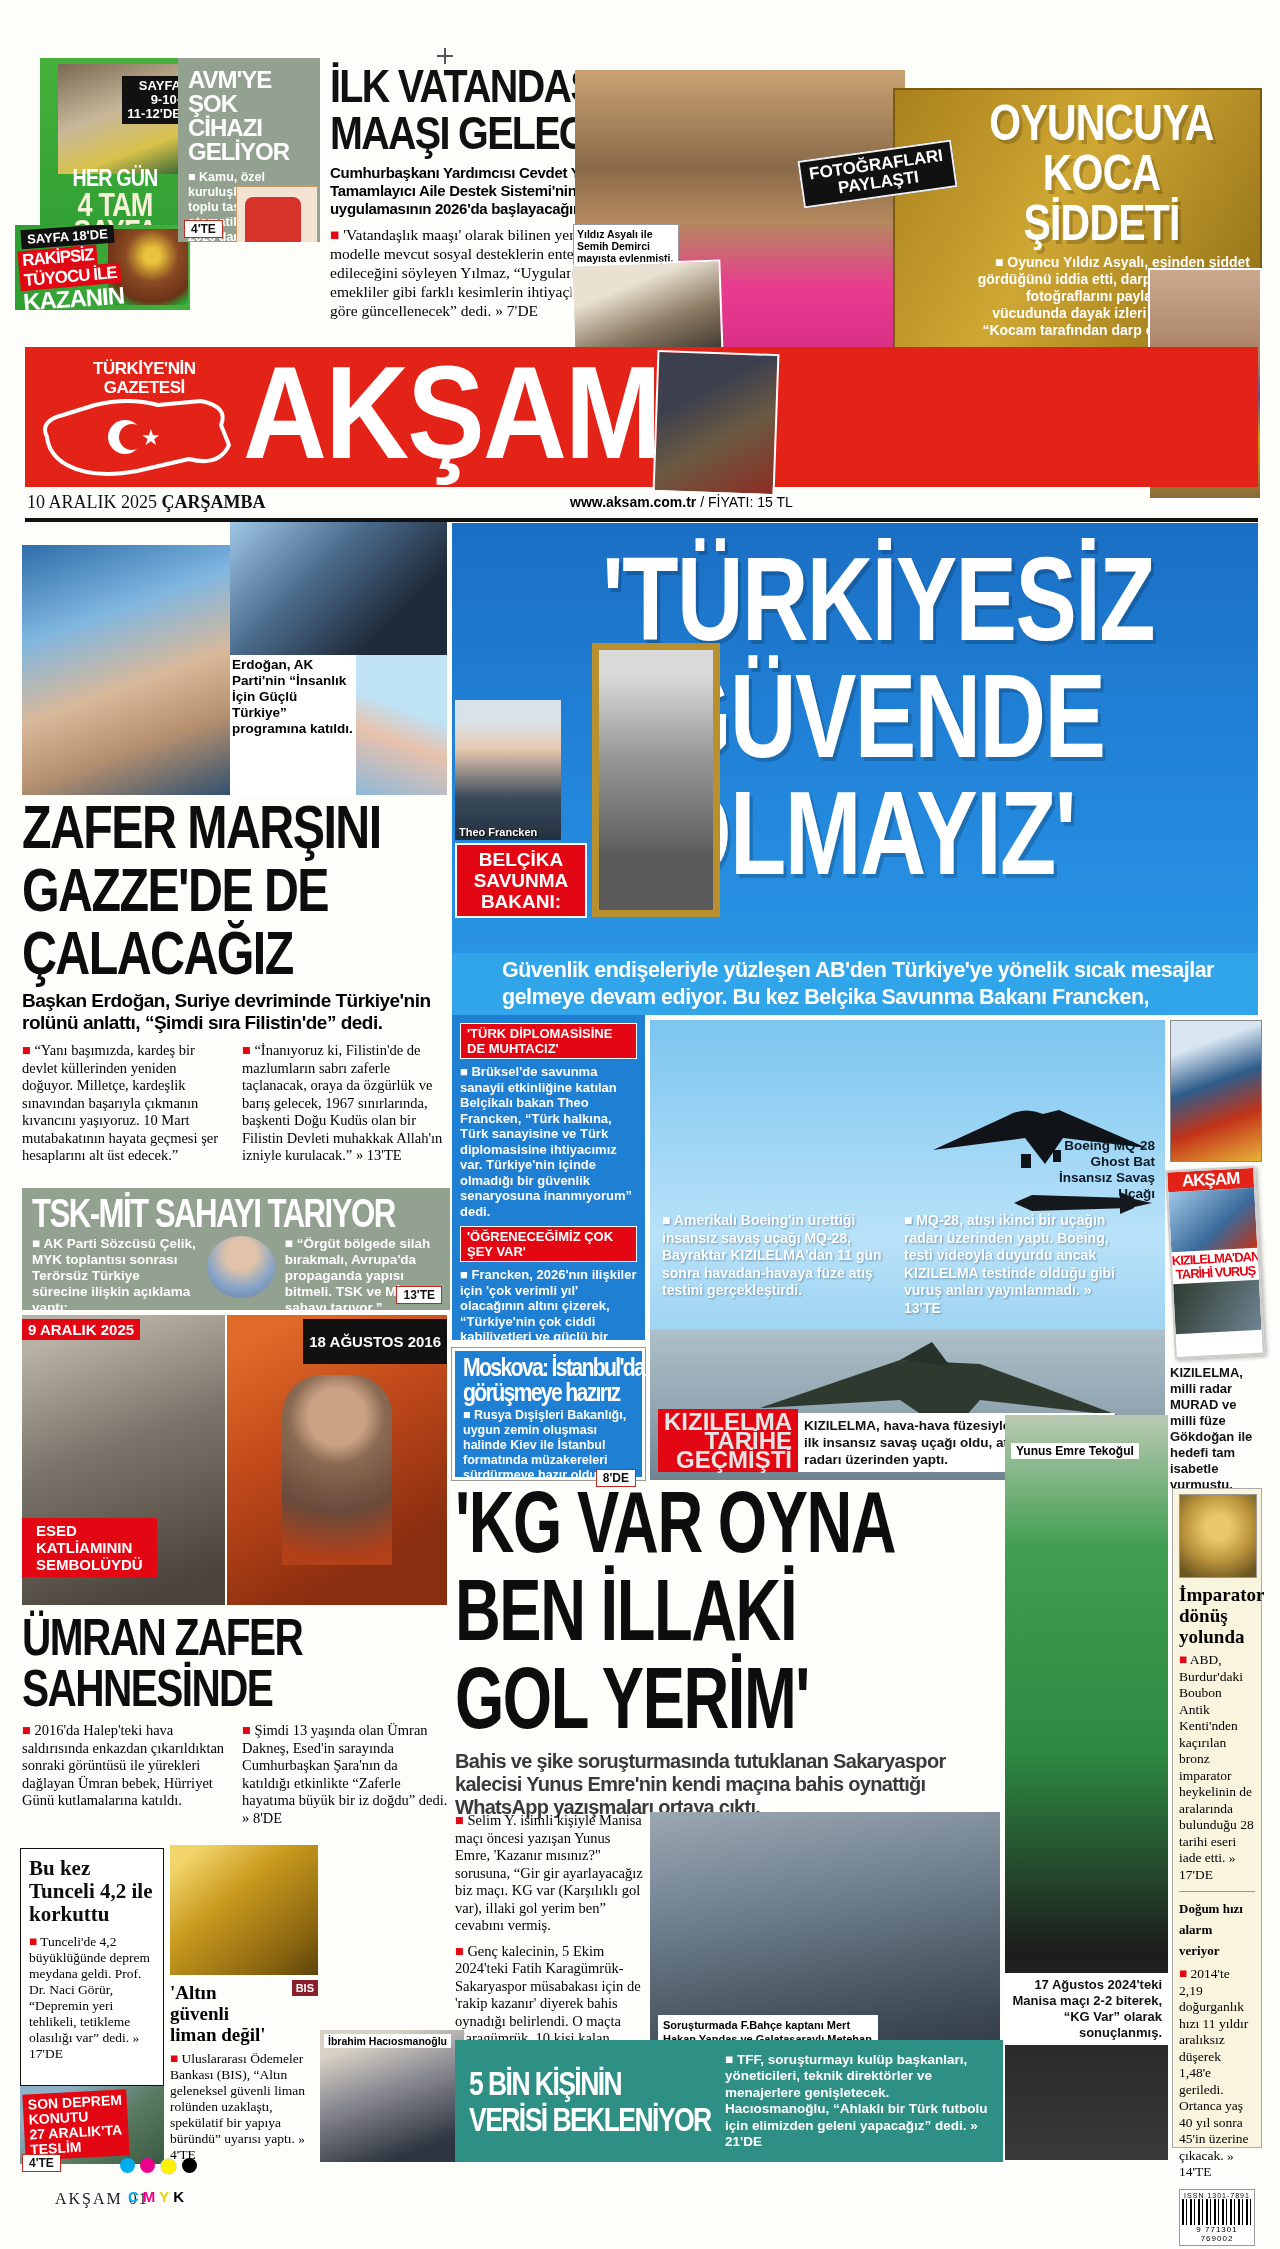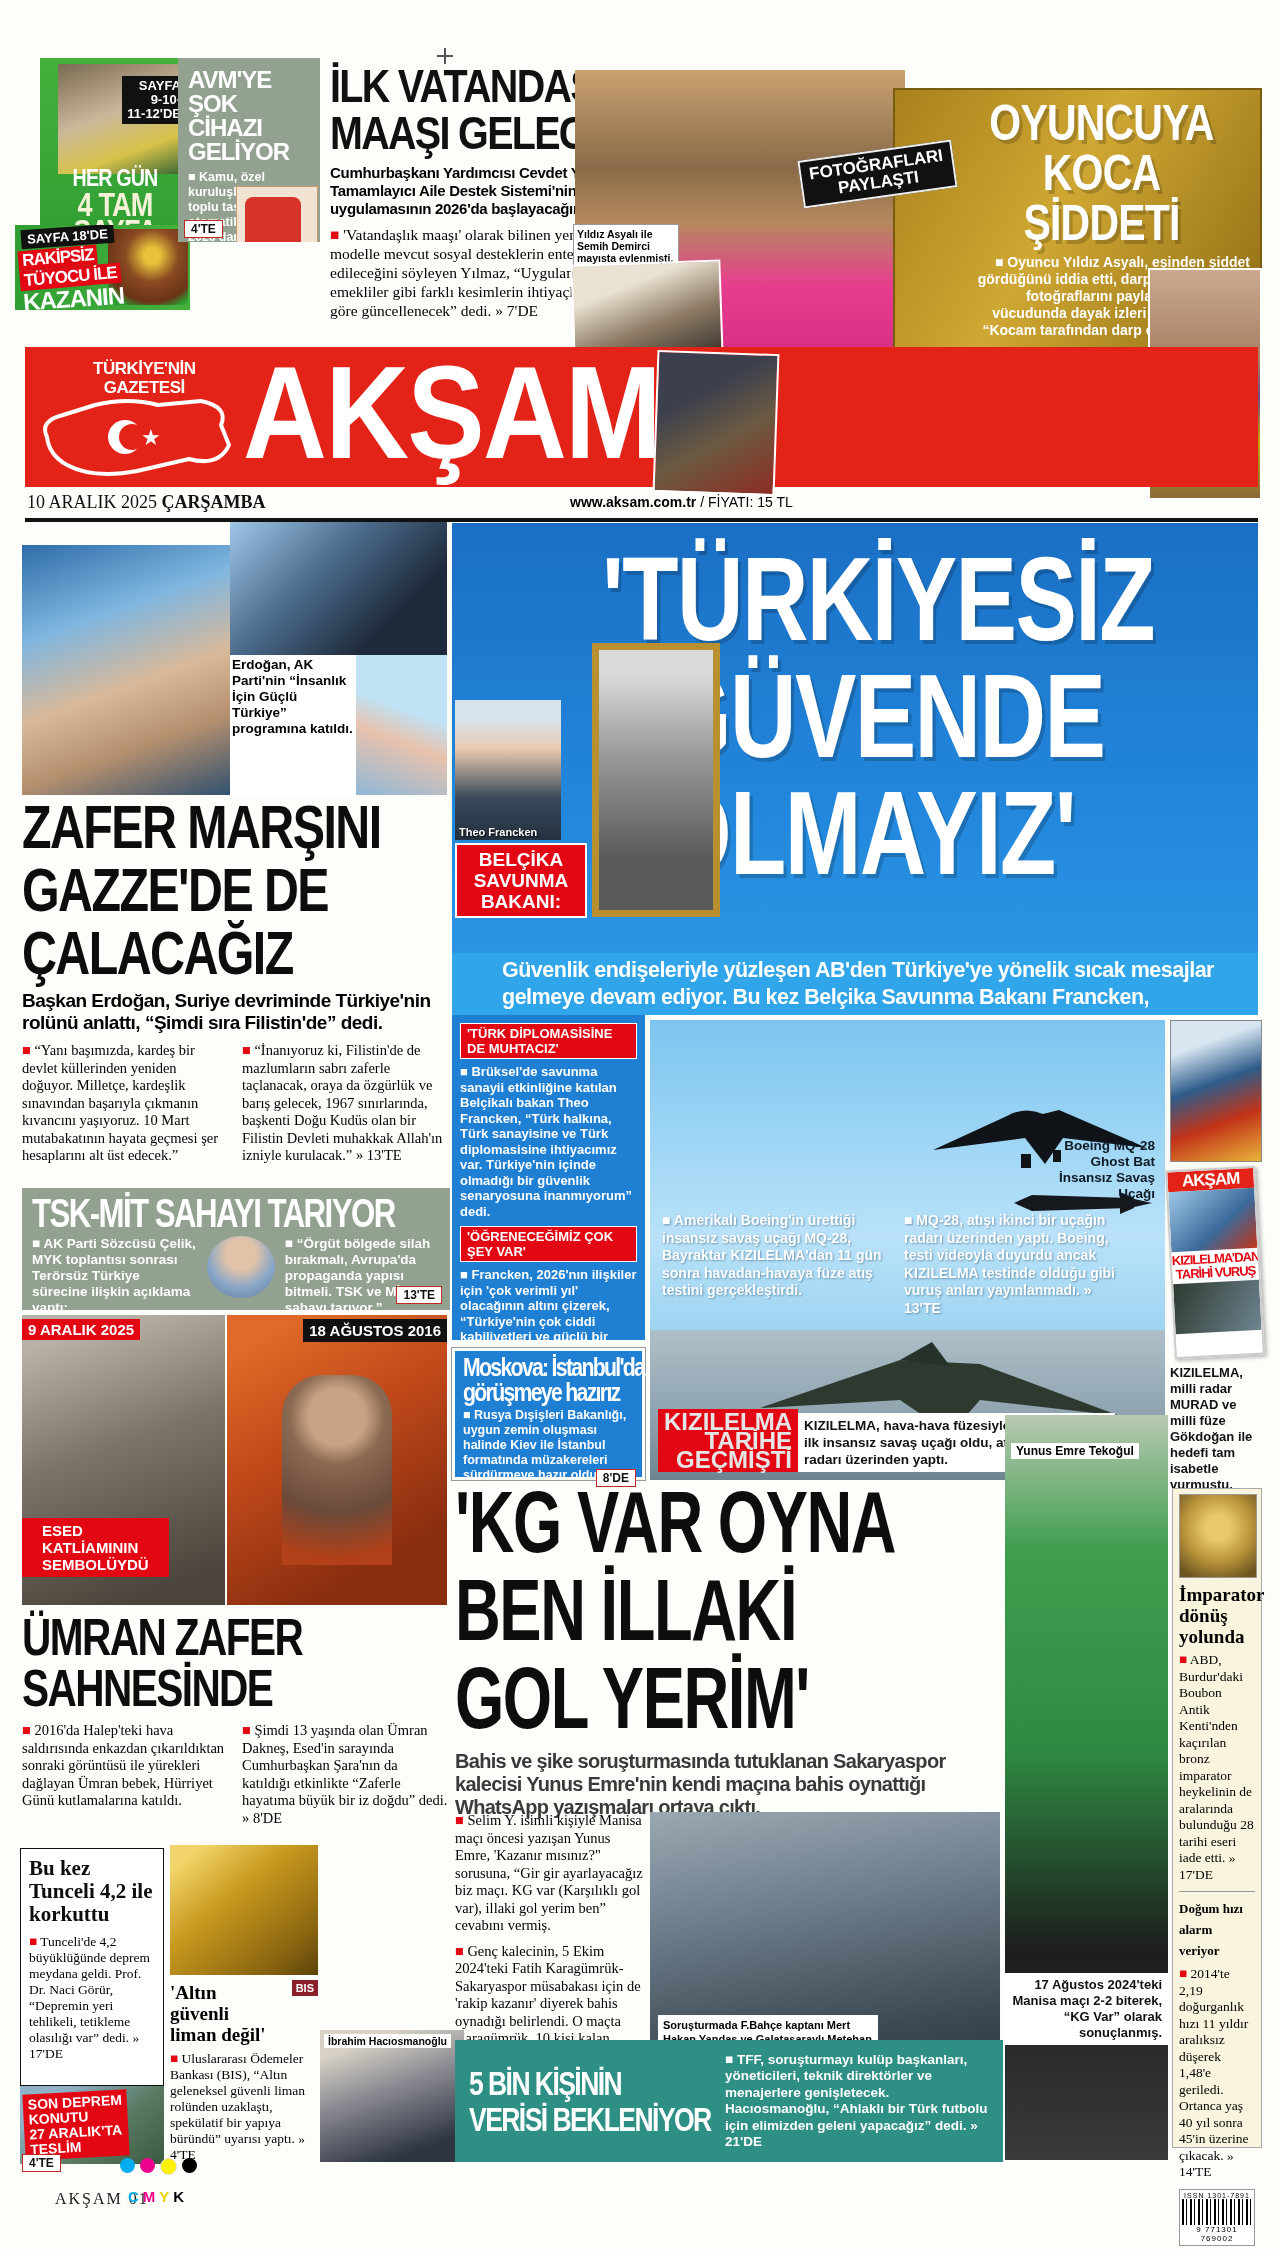--- a/index.html
+++ b/index.html
@@ -241,26 +241,26 @@
       <div class="b" style="color:#e30613;font-size:13px;line-height:14px;text-align:center;letter-spacing:-1px;margin-top:2px;">
         <span>KIZILELMA'DAN</span><br><span>TARİHİ VURUŞ</span>
       </div>
       <div style="height:50px;background:linear-gradient(120deg,#2e3a30,#6e8490);margin-top:2px;"></div>
     </div>
     <p class="b" style="font-size:13px;line-height:16px;margin-top:8px;color:#111;">KIZILELMA, milli radar MURAD ve milli füze Gökdoğan ile hedefi tam isabetle vurmuştu.</p>
   </div>
 
   <div class="abs" style="left:22px;top:1315px;width:203px;height:290px;background:linear-gradient(160deg,#b8b2a6 10%,#7a746a 45%,#4a443c 90%);">
     <div class="abs redlab" style="left:0;top:4px;font-size:15px;">9 ARALIK 2025</div>
-    <div class="abs" style="left:0;bottom:28px;background:#e30613;color:#fff;font-weight:bold;font-size:15px;line-height:17px;padding:4px 20px;">
+    <div class="abs" style="left:0;bottom:28px;background:#e30613;color:#fff;font-weight:bold;font-size:15px;line-height:17px;padding:4px 14px;">
       <span>ESED</span><br><span>KATLİAMININ</span><br><span>SEMBOLÜYDÜ</span>
     </div>
   </div>
   <div class="abs" style="left:227px;top:1315px;width:220px;height:290px;background:linear-gradient(150deg,#e06a28 10%,#c24a1a 40%,#8a2e10 80%);">
-    <div class="abs" style="right:0;top:4px;background:#111;color:#fff;font-weight:bold;font-size:15px;padding:3px 6px;">18 AĞUSTOS 2016</div>
+    <div class="abs" style="right:0;top:4px;background:#111;color:#fff;font-weight:bold;font-size:15px;padding:14px 6px;">18 AĞUSTOS 2016</div>
     <div class="abs" style="left:55px;top:60px;width:110px;height:190px;background:radial-gradient(circle at 50% 22%,#caa284 18%,#8a6a52 30%,#6a4a3a 60%,#b24018 90%);border-radius:40px 40px 0 0;"></div>
   </div>
 
   <div class="abs" style="left:22px;top:1612px;width:428px;">
     <div style="font-size:52px;line-height:51px;color:#0d0d0d;">
       <span class="cond">ÜMRAN ZAFER</span><br>
       <span class="cond">SAHNESİNDE</span>
     </div>
     <div style="display:flex;gap:14px;margin-top:8px;">
       <p class="serif" style="font-size:14.5px;line-height:17.5px;width:206px;"><span class="bul">■</span> <span>2016'da Halep'teki hava saldırısında enkazdan çıkarıldıktan sonraki görüntüsü ile yürekleri dağlayan Ümran bebek, Hürriyet Günü kutlamalarına katıldı.</span></p>

